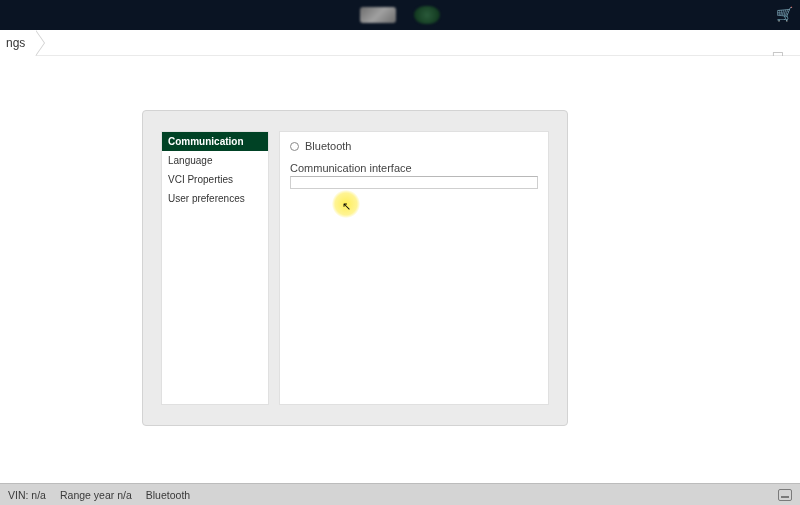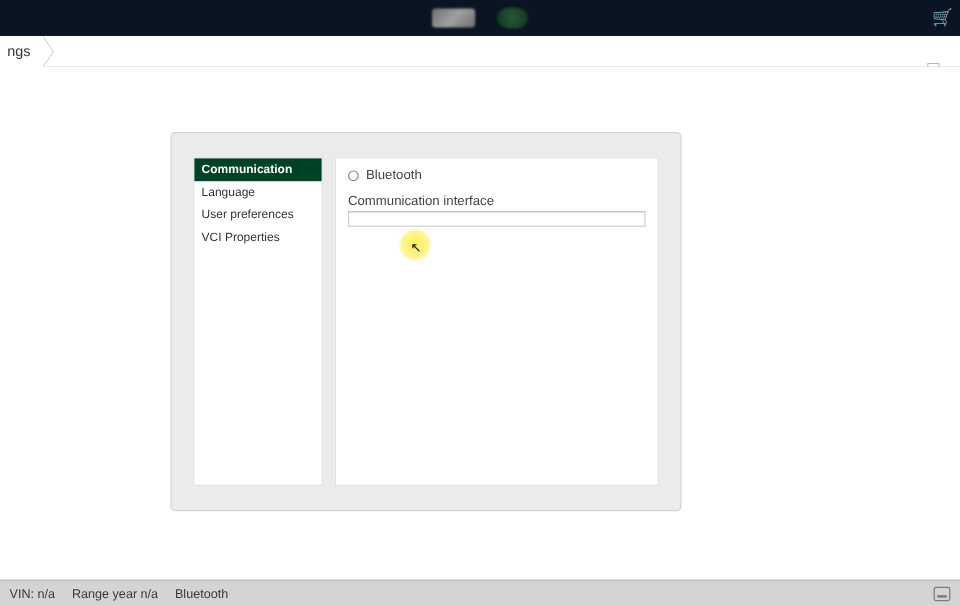--- a/index.html
+++ b/index.html
@@ -44,22 +44,22 @@
 </div>
 
 <div class="doc-icon">▭</div>
 
 <div class="workspace">
   <div class="panel">
 
     <div class="sidebar">
       <div class="sidebar-item active">Communication</div>
       <div class="sidebar-item">Language</div>
+      <div class="sidebar-item">VCI Properties</div>
       <div class="sidebar-item">User preferences</div>
-      <div class="sidebar-item">VCI Properties</div>
     </div>
 
     <div class="content">
       <div class="radio-row">
         <span class="radio-dot"></span>
         <span>Bluetooth</span>
       </div>
 
       <div class="field-label">Communication interface</div>
       <div class="field-input" title=""></div>

